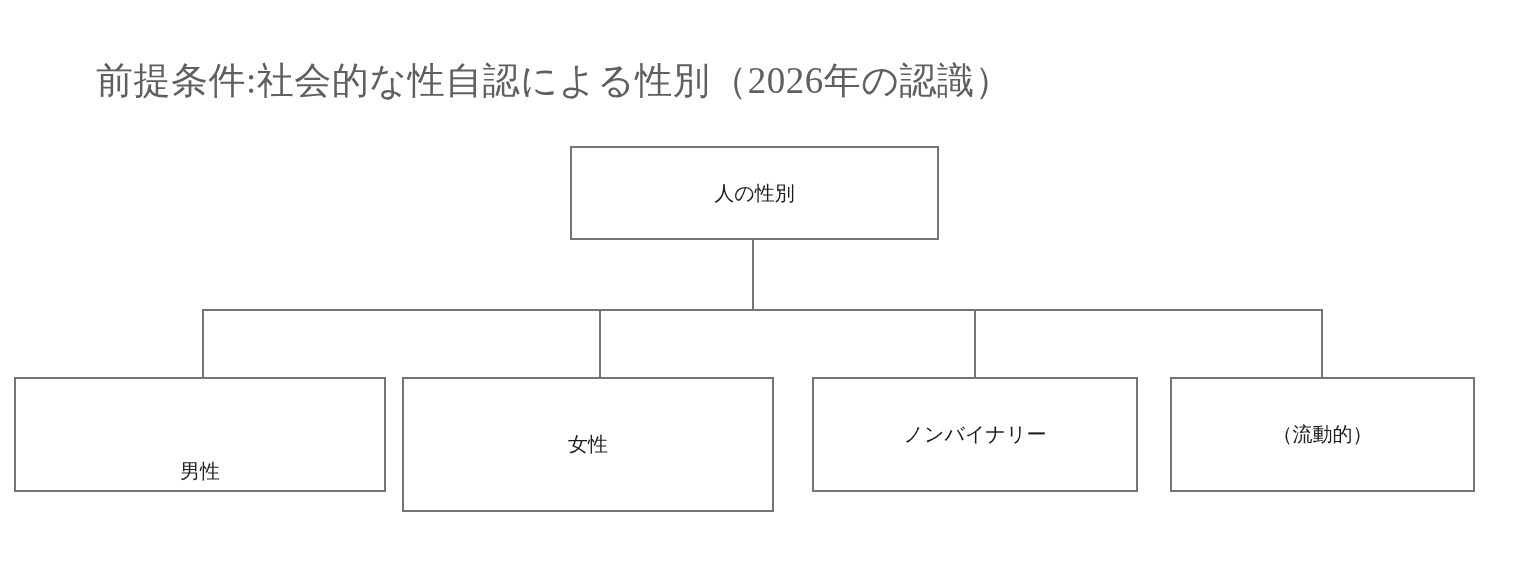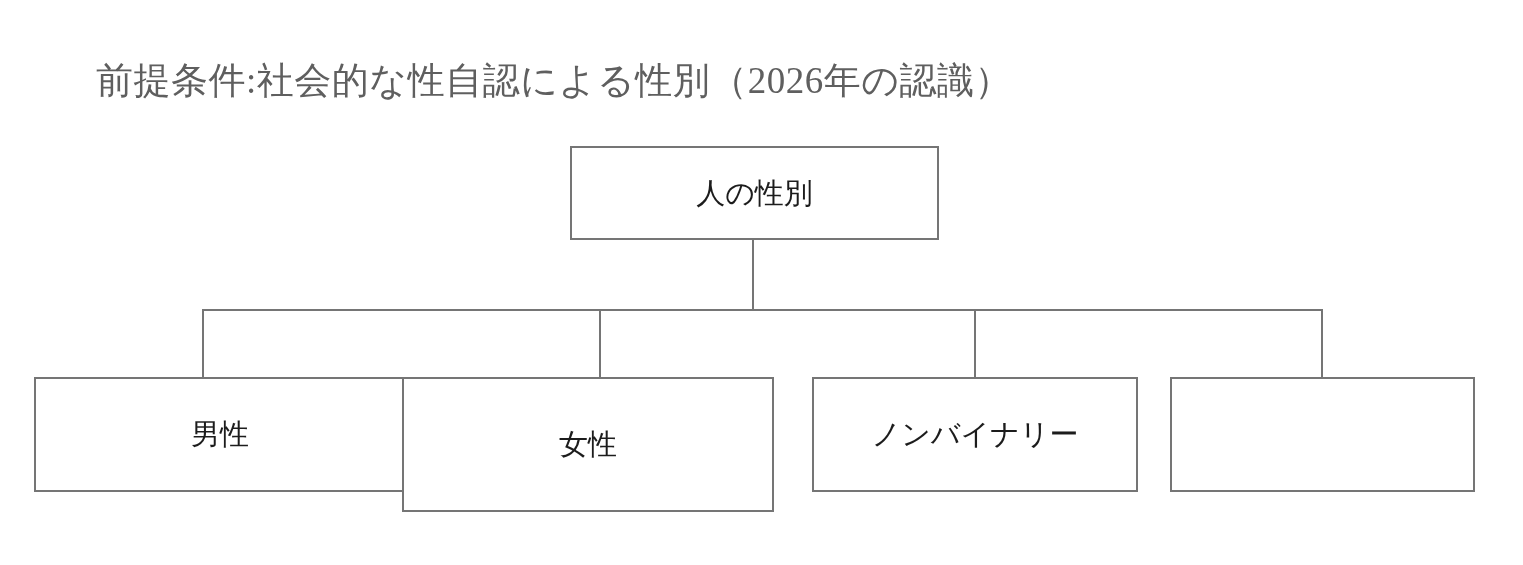--- a/index.html
+++ b/index.html
@@ -30,25 +30,25 @@
     position: absolute;
     box-sizing: border-box;
     border: 2px solid var(--border-color, #757575);
     background: #ffffff;
     display: flex;
     flex-direction: column;
     align-items: center;
     justify-content: center;
     text-align: center;
     color: var(--text-color, #1c1c1c);
-    font-size: 29px;
+    font-size: 20px;
     line-height: 37px;
   }
   .node-root { left: 570px; top: 146px; width: 369px; height: 94px; }
-  .child-1 { left: 34px;   top: 377px; width: 372px; height: 115px; }
+  .child-1 { left: 14px;   top: 377px; width: 372px; height: 115px; justify-content: flex-end; }
   .child-2 { left: 402px;  top: 377px; width: 372px; height: 135px; }
   .child-3 { left: 812px;  top: 377px; width: 326px; height: 115px; gap: 24px; }
   .child-4 { left: 1170px; top: 377px; width: 305px; height: 115px; }
   .conn {
     position: absolute;
     background: var(--line-color, #757575);
   }
   .conn-v { width: 2px; }
   .conn-h { height: 2px; }
   .stub-root { left: 752px; top: 240px; height: 70px; }
@@ -84,15 +84,16 @@
   <div class="node child-2">
     <div>女性</div>
     <div></div>
   </div>
 
   <div class="node child-3">
     <div>ノンバイナリー</div>
   </div>
 
   <div class="node child-4">
+    <div>（流動的）</div>
   </div>
 
 </div>
 
 </body></html>

